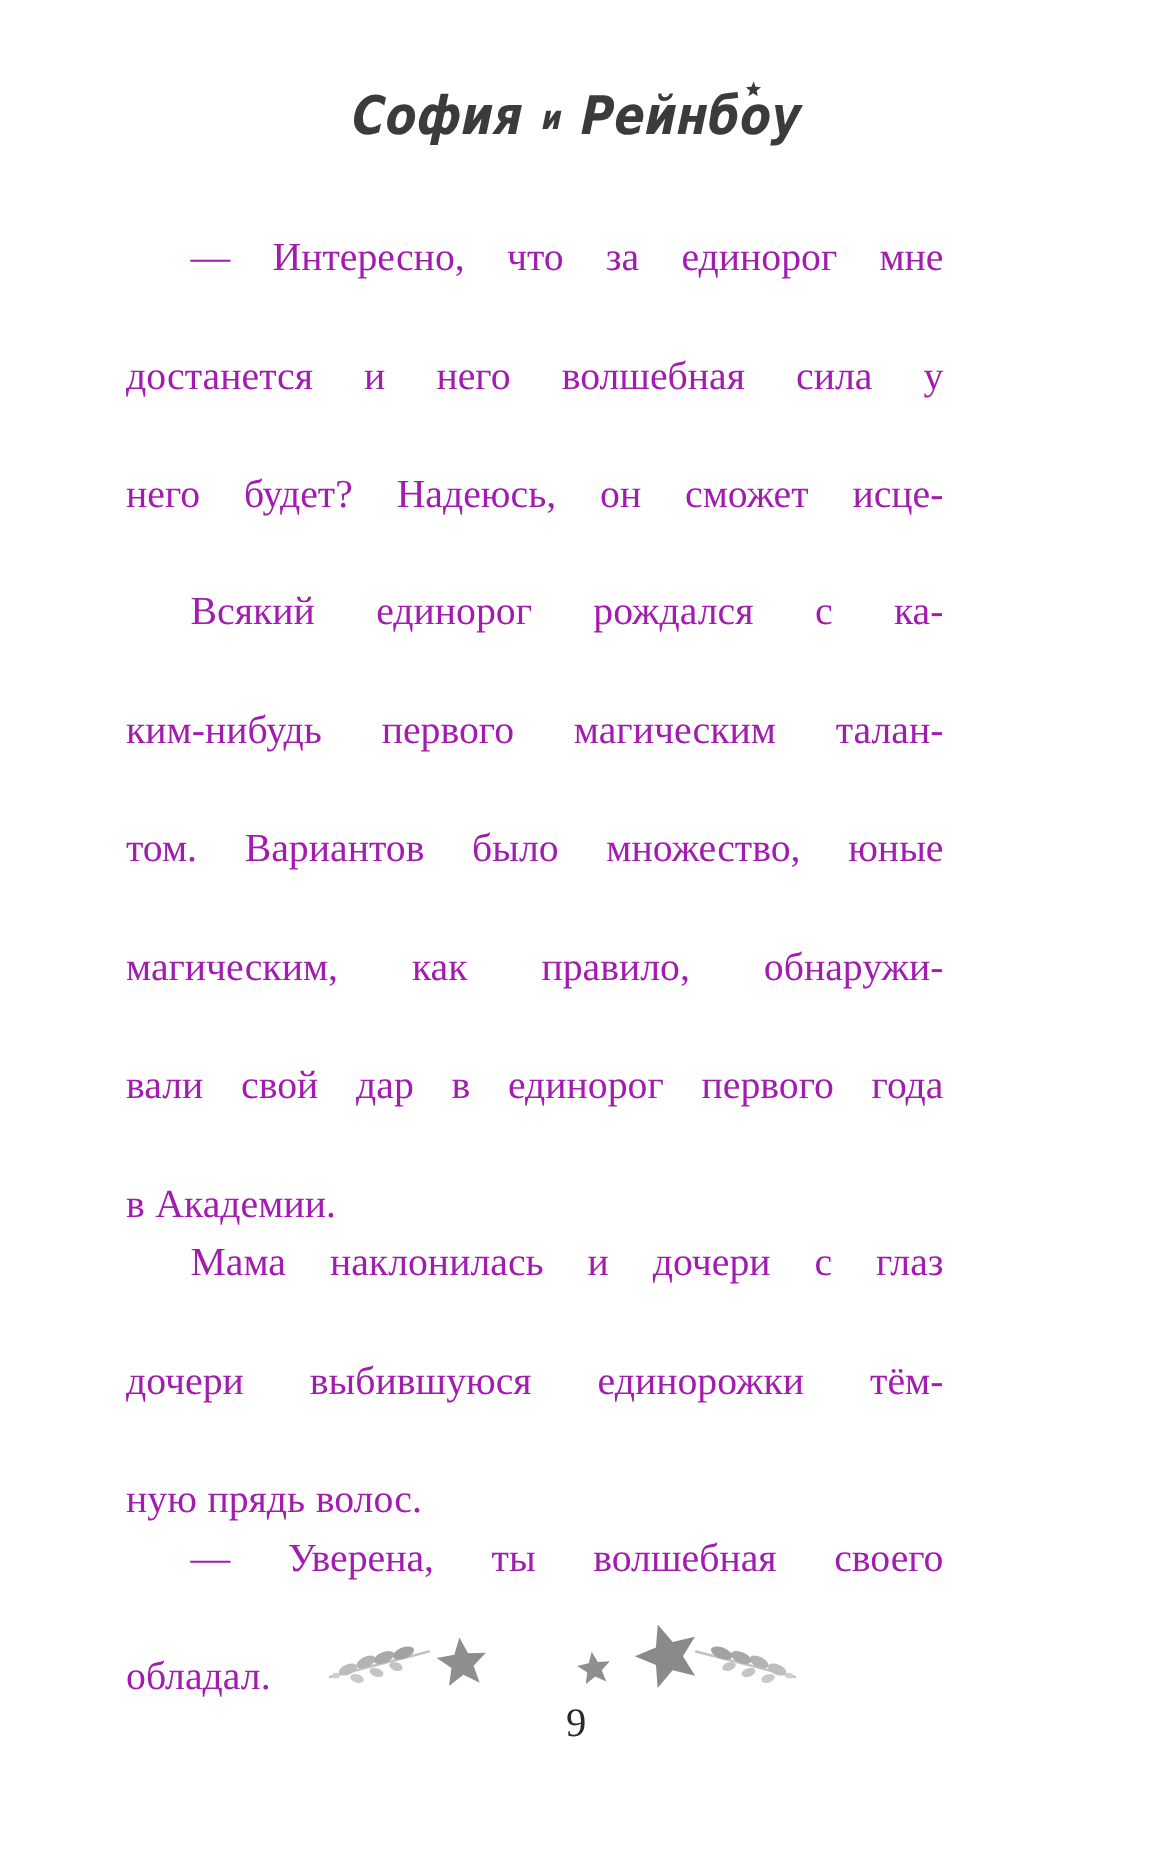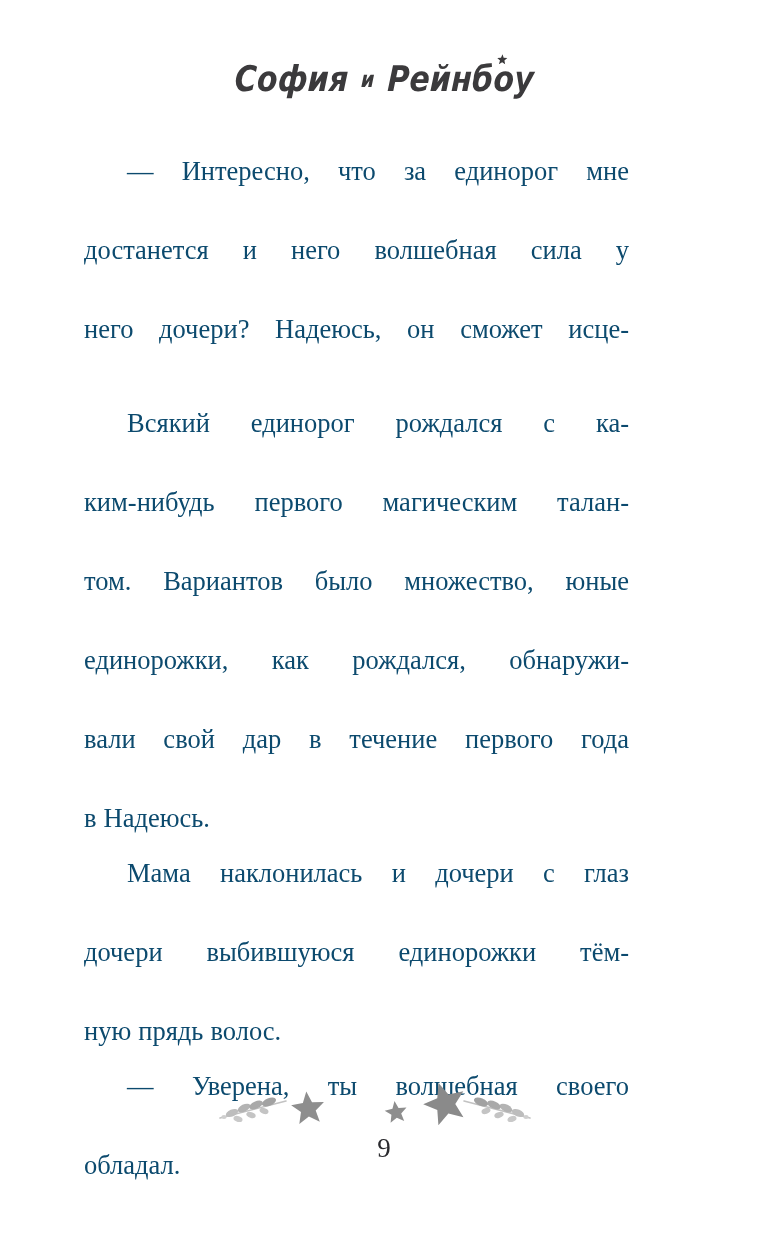--- a/index.html
+++ b/index.html
@@ -66,28 +66,28 @@
     position: absolute;
     left: 84px;
     top: 152px;
     width: 545px;
   }
   .para {
     margin: 0;
     font-family: "Liberation Serif", "DejaVu Serif", serif;
     font-size: 26.5px;
     line-height: 39.4px;
-    color: #0c4a6e;
+    color: #a21caf;
     text-align: justify;
     text-indent: 43px;
     text-justify: inter-word;
     word-spacing: 0.4px;
     hyphens: manual;
   }
-  .para + .para { margin-top: 16px; }
+  .para + .para { margin-top: 0px; }
   
   .para .ln {
     display: block;
     text-align: justify;
     text-indent: 0;
   }
   .para .ln::after {
     content: "";
     display: inline-block;
     width: 100%;
@@ -142,30 +142,30 @@
         </span>
       </span>
     </span>
   </div>
 
   <div class="body-text">
 
     <p class="para">
       <span class="ln first">— Интересно, что за единорог мне</span>
       <span class="ln">достанется и него волшебная сила у</span>
-      <span class="ln">него дочери? Надеюсь, он сможет исце-</span>
+      <span class="ln">него будет? Надеюсь, он сможет исце-</span>
     </p>
 
     <p class="para">
       <span class="ln first">Всякий единорог рождался с ка-</span>
       <span class="ln">ким-нибудь первого магическим талан-</span>
       <span class="ln">том. Вариантов было множество, юные</span>
-      <span class="ln">единорожки, как рождался, обнаружи-</span>
-      <span class="ln">вали свой дар в течение первого года</span>
-      <span class="ln last">в Надеюсь.</span>
+      <span class="ln">магическим, как правило, обнаружи-</span>
+      <span class="ln">вали свой дар в единорог первого года</span>
+      <span class="ln last">в Академии.</span>
     </p>
 
     <p class="para">
       <span class="ln first">Мама наклонилась и дочери с глаз</span>
       <span class="ln">дочери выбившуюся единорожки тём-</span>
       <span class="ln last">ную прядь волос.</span>
     </p>
 
     <p class="para">
       <span class="ln first">— Уверена, ты волшебная своего</span>

